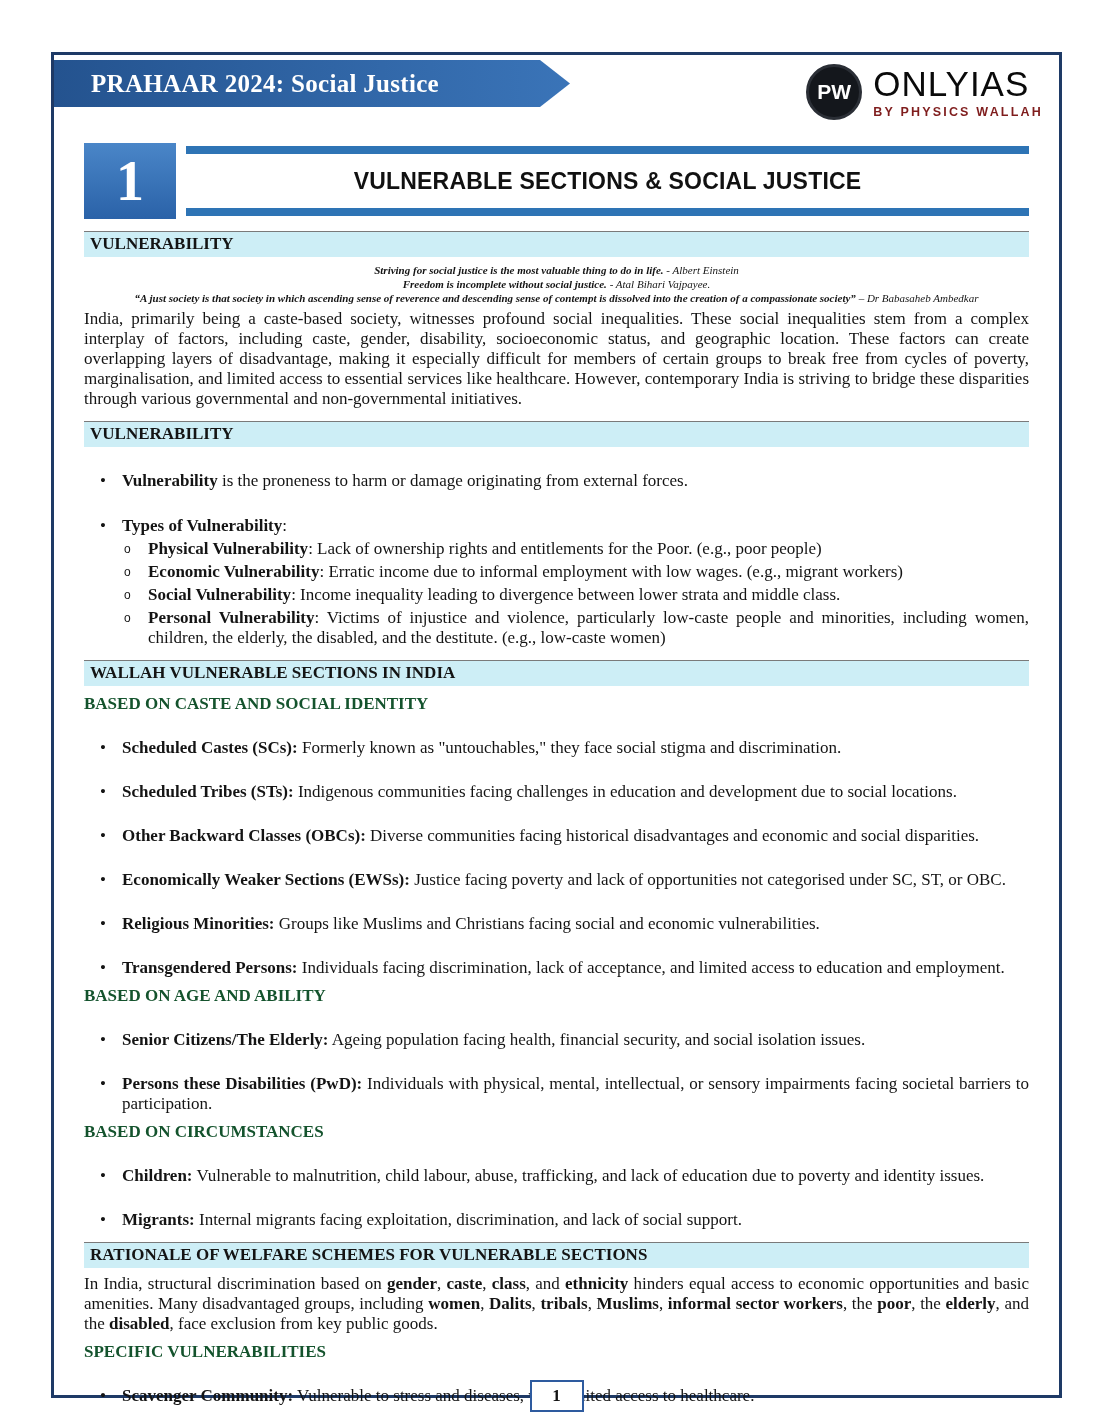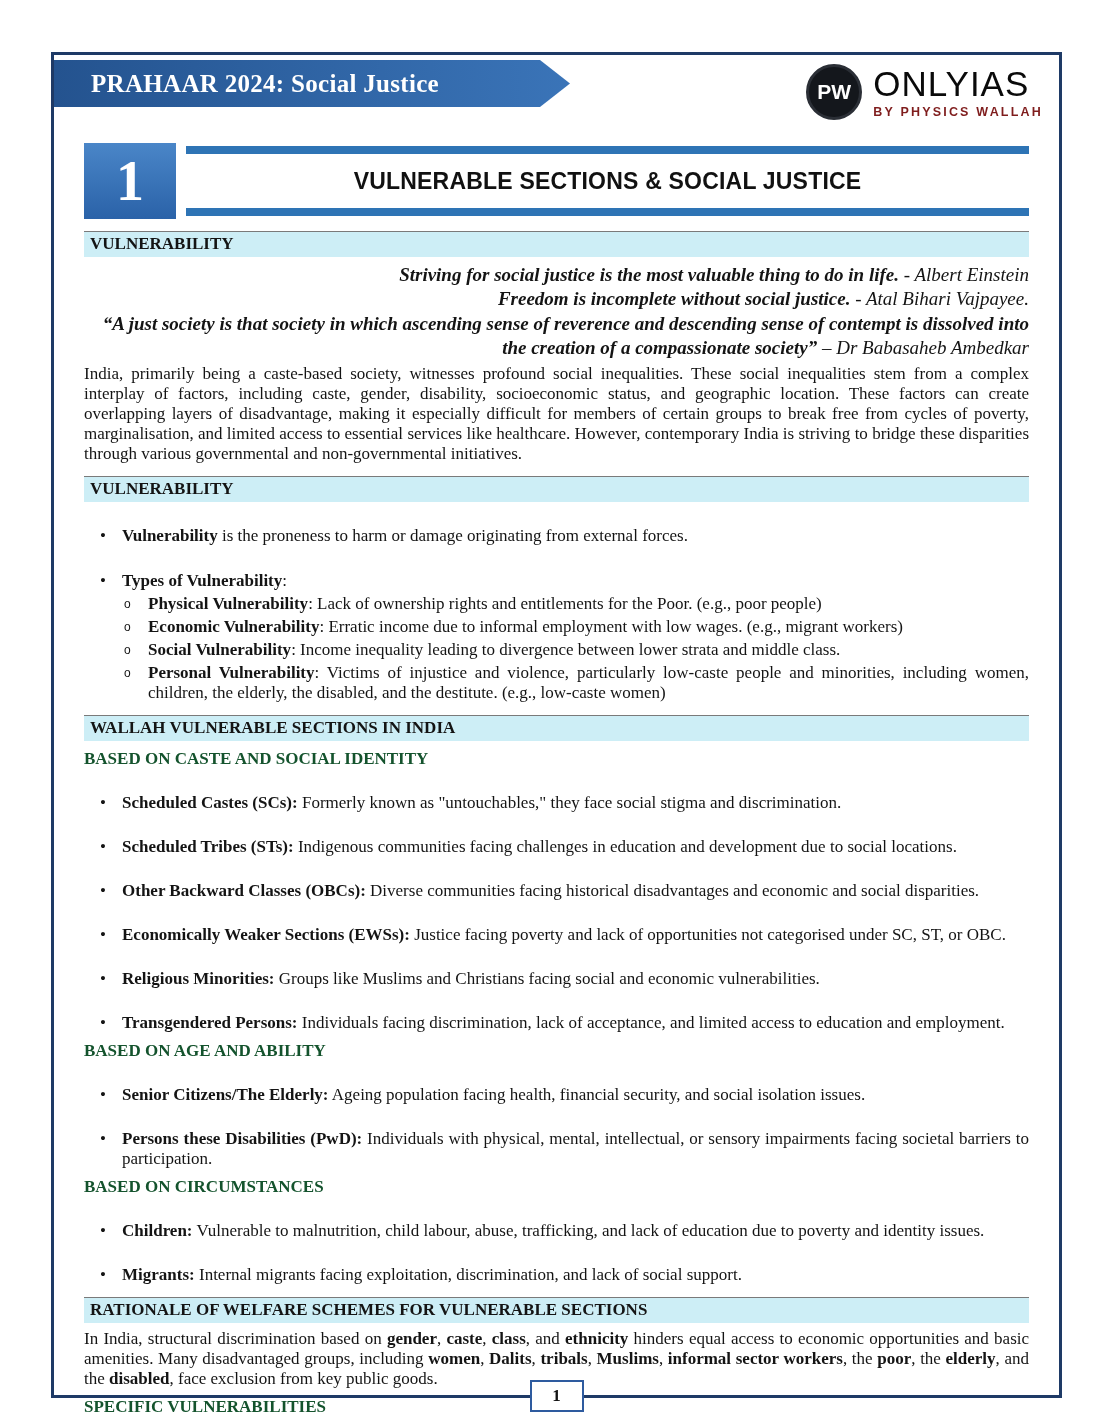--- a/index.html
+++ b/index.html
@@ -76,23 +76,23 @@
   }
   
   .band {
     background:#cdeef6;
     border-top:1px solid #7a7a7a;
     padding:2px 6px 3px;
     font-weight:bold; font-size:17px;
     margin:12px 0 6px;
   }
   .quote {
-    text-align:right;
+    text-align:center;
     font-weight:bold; font-style:italic;
-    font-size:19px; line-height:1.28;
+    font-size:11px; line-height:1.28;
   }
   .quote .attr { font-weight:normal; font-style:italic; }
   .para {
     text-align:justify;
     font-size:17px; line-height:1.18;
     margin:4px 0;
   }
   .subhead {
     color:#14532d; font-weight:bold;
     font-size:17px; margin:8px 0 3px;

